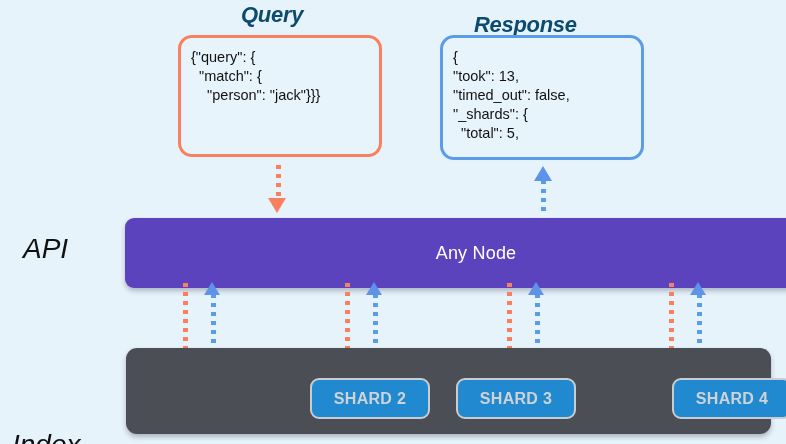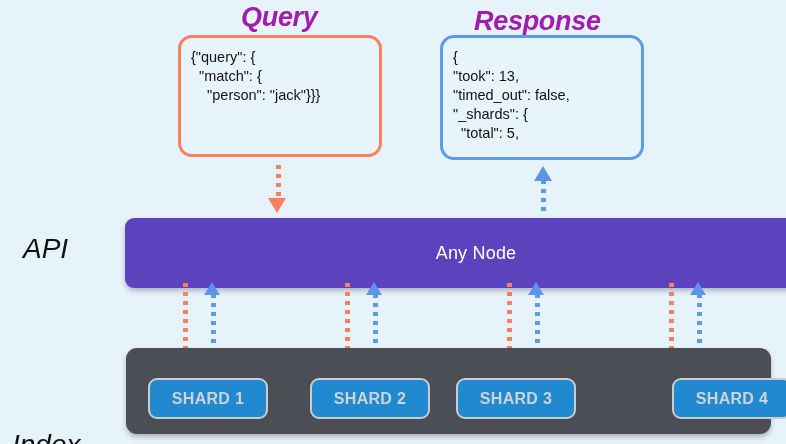--- a/index.html
+++ b/index.html
@@ -19,27 +19,27 @@
     width: 786px;
     height: 444px;
     background: #e7f3fb;
   }
 
   
   .panel-title {
     position: absolute;
     font-style: italic;
     font-weight: bold;
-    font-size: 27px;
-    color: #a21caf;
+    font-size: 22px;
+    color: #0c4a6e;
     letter-spacing: -0.3px;
     white-space: nowrap;
   }
   #query-title  { left: 241px; top: 2px; }
-  #resp-title   { left: 474px; top: 6px; }
+  #resp-title   { left: 474px; top: 12px; }
 
   
   .row-label {
     position: absolute;
     font-style: italic;
     font-size: 28px;
     color: #111111;
     white-space: nowrap;
   }
   #api-label   { left: 23px; top: 233px; }
@@ -205,23 +205,20 @@
   <div class="dot-line blue" style="left:535px; top:294px; height:76px;"></div>
   <div class="arrow-head up blue small" style="left:528px; top:282px;"></div>
 
   <div class="dot-line orange" style="left:669px; top:283px; height:68px;"></div>
   <div class="arrow-head down orange small" style="left:662px; top:348px;"></div>
   <div class="dot-line blue" style="left:697px; top:294px; height:76px;"></div>
   <div class="arrow-head up blue small" style="left:690px; top:282px;"></div>
 
   <div id="index-box"></div>
 
-  <div class="shard" id="shard-1">
-    <span class="shard-label">SHARD 1</span>
-  </div>
   <div class="shard" id="shard-2">
     <span class="shard-label">SHARD 2</span>
   </div>
   <div class="shard" id="shard-3">
     <span class="shard-label">SHARD 3</span>
   </div>
   <div class="shard" id="shard-4">
     <span class="shard-label">SHARD 4</span>
   </div>
 

